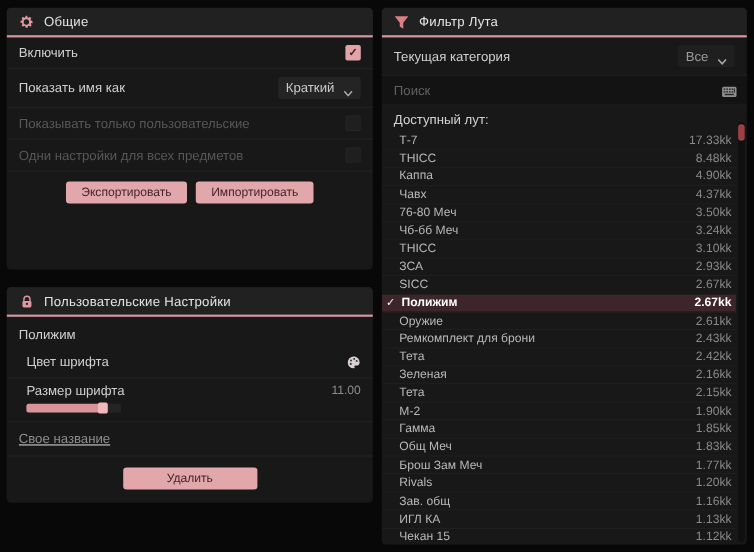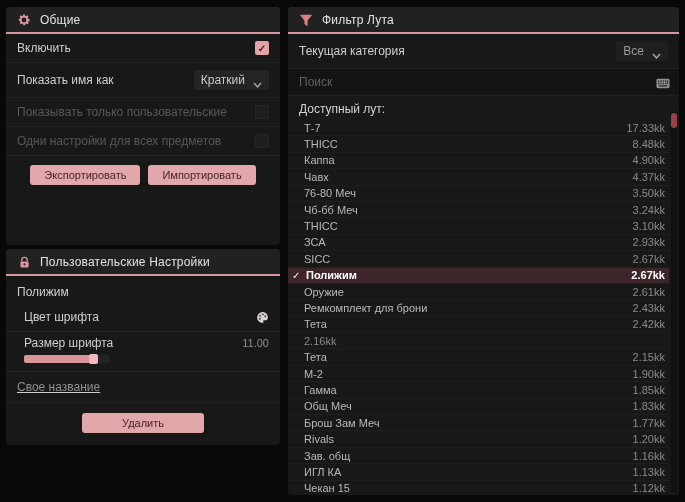--- a/index.html
+++ b/index.html
@@ -1,18 +1,18 @@
 <!DOCTYPE html>
 <html><head>
 <meta charset="utf-8">
 <style>
   html,body{margin:0;padding:0;background:#080808;width:685px;height:502px;overflow:hidden;
     font-family:"Liberation Sans",sans-serif;-webkit-font-smoothing:antialiased;}
   .layout{display:flex;gap:8px;padding:7px 6px;box-sizing:border-box;width:685px;height:502px;}
-  .col-left{width:274px;display:flex;flex-direction:column;gap:4px;}
+  .col-left{width:333px;display:flex;flex-direction:column;gap:16px;}
   .col-right{flex:1;min-width:0;}
   .panel{background:#181818;border-radius:4px;overflow:hidden;position:relative;}
   .panel-header{background:#212121;display:flex;align-items:center;gap:9px;
     padding:6px 11px 5px 11px;border-bottom:2px solid #d5969e;}
   .panel-title{color:#e3e3e3;font-size:12px;letter-spacing:.2px;}
   .hicon{width:14px;height:14px;display:inline-flex;align-items:center;justify-content:center;}
   .row{display:flex;align-items:center;justify-content:space-between;
     padding:7px 11px;border-bottom:1px solid #222222;}
   .row:last-child{border-bottom:none;}
   .lbl{color:#cfcfcf;font-size:12px;}
@@ -274,20 +274,21 @@
     <span class="lname">Ремкомплект для брони</span>
     <span class="lvalue">2.43kk</span>
   </div>
           <div class="loot-row">
     <span class="check"></span>
     <span class="lname">Тета</span>
     <span class="lvalue">2.42kk</span>
   </div>
           <div class="loot-row">
     <span class="check"></span>
+    <span class="lname">Зеленая</span>
     <span class="lvalue">2.16kk</span>
   </div>
           <div class="loot-row">
     <span class="check"></span>
     <span class="lname">Тета</span>
     <span class="lvalue">2.15kk</span>
   </div>
           <div class="loot-row">
     <span class="check"></span>
     <span class="lname">М-2</span>

